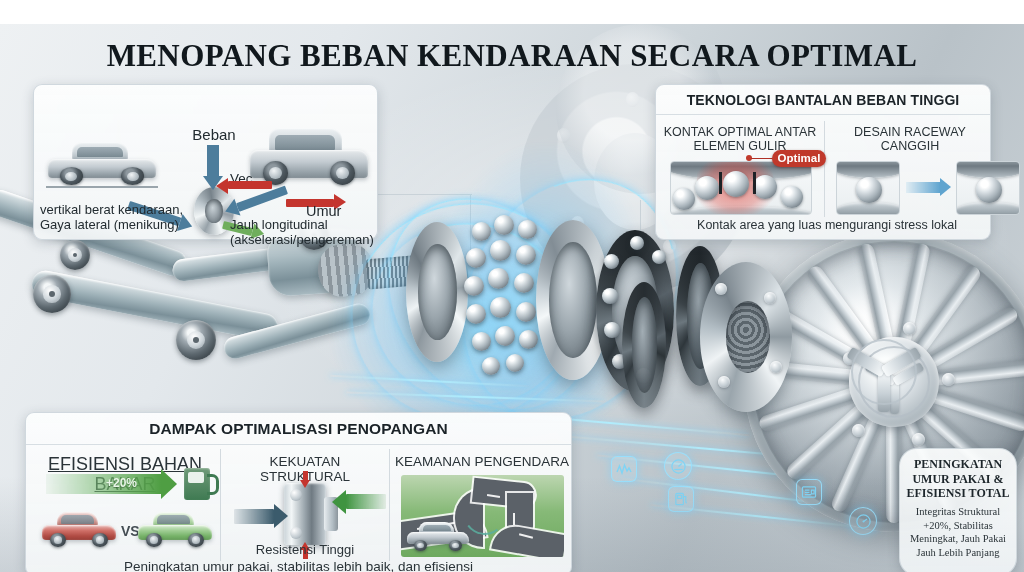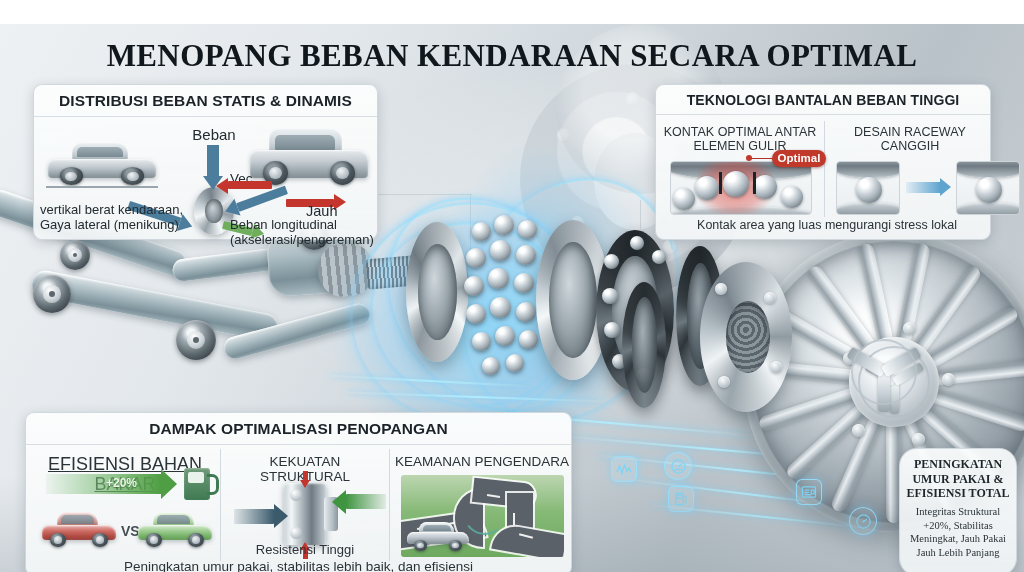--- a/index.html
+++ b/index.html
@@ -626,21 +626,20 @@
         <path d="M9 9 L12.8 6.4"></path>
         <circle cx="9" cy="9" r="1.1" fill="#7fd4f5" stroke="none"></circle>
     </svg>
   </div>
 
   <div class="grad-shade"></div>
 
   <h1 class="main-title" style="top:14px; font-size:31px;">MENOPANG BEBAN KENDARAAN SECARA OPTIMAL</h1>
 
   <section class="panel" style="left:33px; top:60px; width:345px; height:156px;">
-    <div class="panel-title" style="font-size:15.5px; padding:7px 4px 6px;">DISTRIBUSI BEBAN STATIS &amp; DINAMIS</div>
 
     <div class="veh" style="left:14px; top:58px; width:108px; height:42px;">
       <div class="cabin" style="left:22%; width:52%;"></div>
       <div class="body"></div>
       <div class="wh l"></div>
         <div class="wh r"></div>
     </div>
     <div style="position:absolute; left:12px; top:101px; width:112px; height:2px; background:#9aa5ac;"></div>
 
     <div class="veh" style="left:216px; top:44px; width:118px; height:56px;">
@@ -675,28 +674,28 @@
     <div style="position:absolute; left:196px; top:86px; font-size:13.5px; color:#222b30;">Vec</div>
     <div class="arrow-red red" style="left:238px; top:104px; transform:rotate(180deg);">
       <div class="ar-line" style="left:0; top:0; width:44px; height:8px;"></div>
       <div class="ar-head" style="left:44px; top:-5px; border-top-width:8px; border-bottom-width:8px;"></div>
     </div>
 
     <div class="arrow-red red" style="left:252px; top:114px;">
       <div class="ar-line" style="left:0; top:0; width:48px; height:8px;"></div>
       <div class="ar-head" style="left:48px; top:-5px; border-top-width:8px; border-bottom-width:8px;"></div>
     </div>
-    <div style="position:absolute; left:272px; top:118px; font-size:14.5px; color:#222b30;">Jauh</div>
+    <div style="position:absolute; left:272px; top:118px; font-size:14.5px; color:#222b30;">Umur</div>
 
     <div style="position:absolute; left:6px; top:117px; width:152px; font-size:13px; color:#222b30; line-height:1.18; text-align:left;">
       <div>vertikal berat kendaraan,</div>
       <div>Gaya lateral (menikung)</div>
     </div>
     <div style="position:absolute; left:196px; top:132px; width:150px; font-size:13px; color:#222b30; line-height:1.18; text-align:left;">
-      <div>Beban longitudinal</div>
+      <div>Jauh longitudinal</div>
       <div>(akselerasi/pengereman)</div>
     </div>
   </section>
 
   <section class="panel" style="left:655px; top:60px; width:336px; height:156px;">
     <div class="panel-title" style="font-size:14px; padding:7px 4px 6px;">TEKNOLOGI BANTALAN BEBAN TINGGI</div>
 
     <div class="vdiv" style="left:168px; top:36px; height:96px;"></div>
 
     <div class="sub-title" style="position:absolute; left:4px; top:40px; width:160px; font-size:12.5px;">

